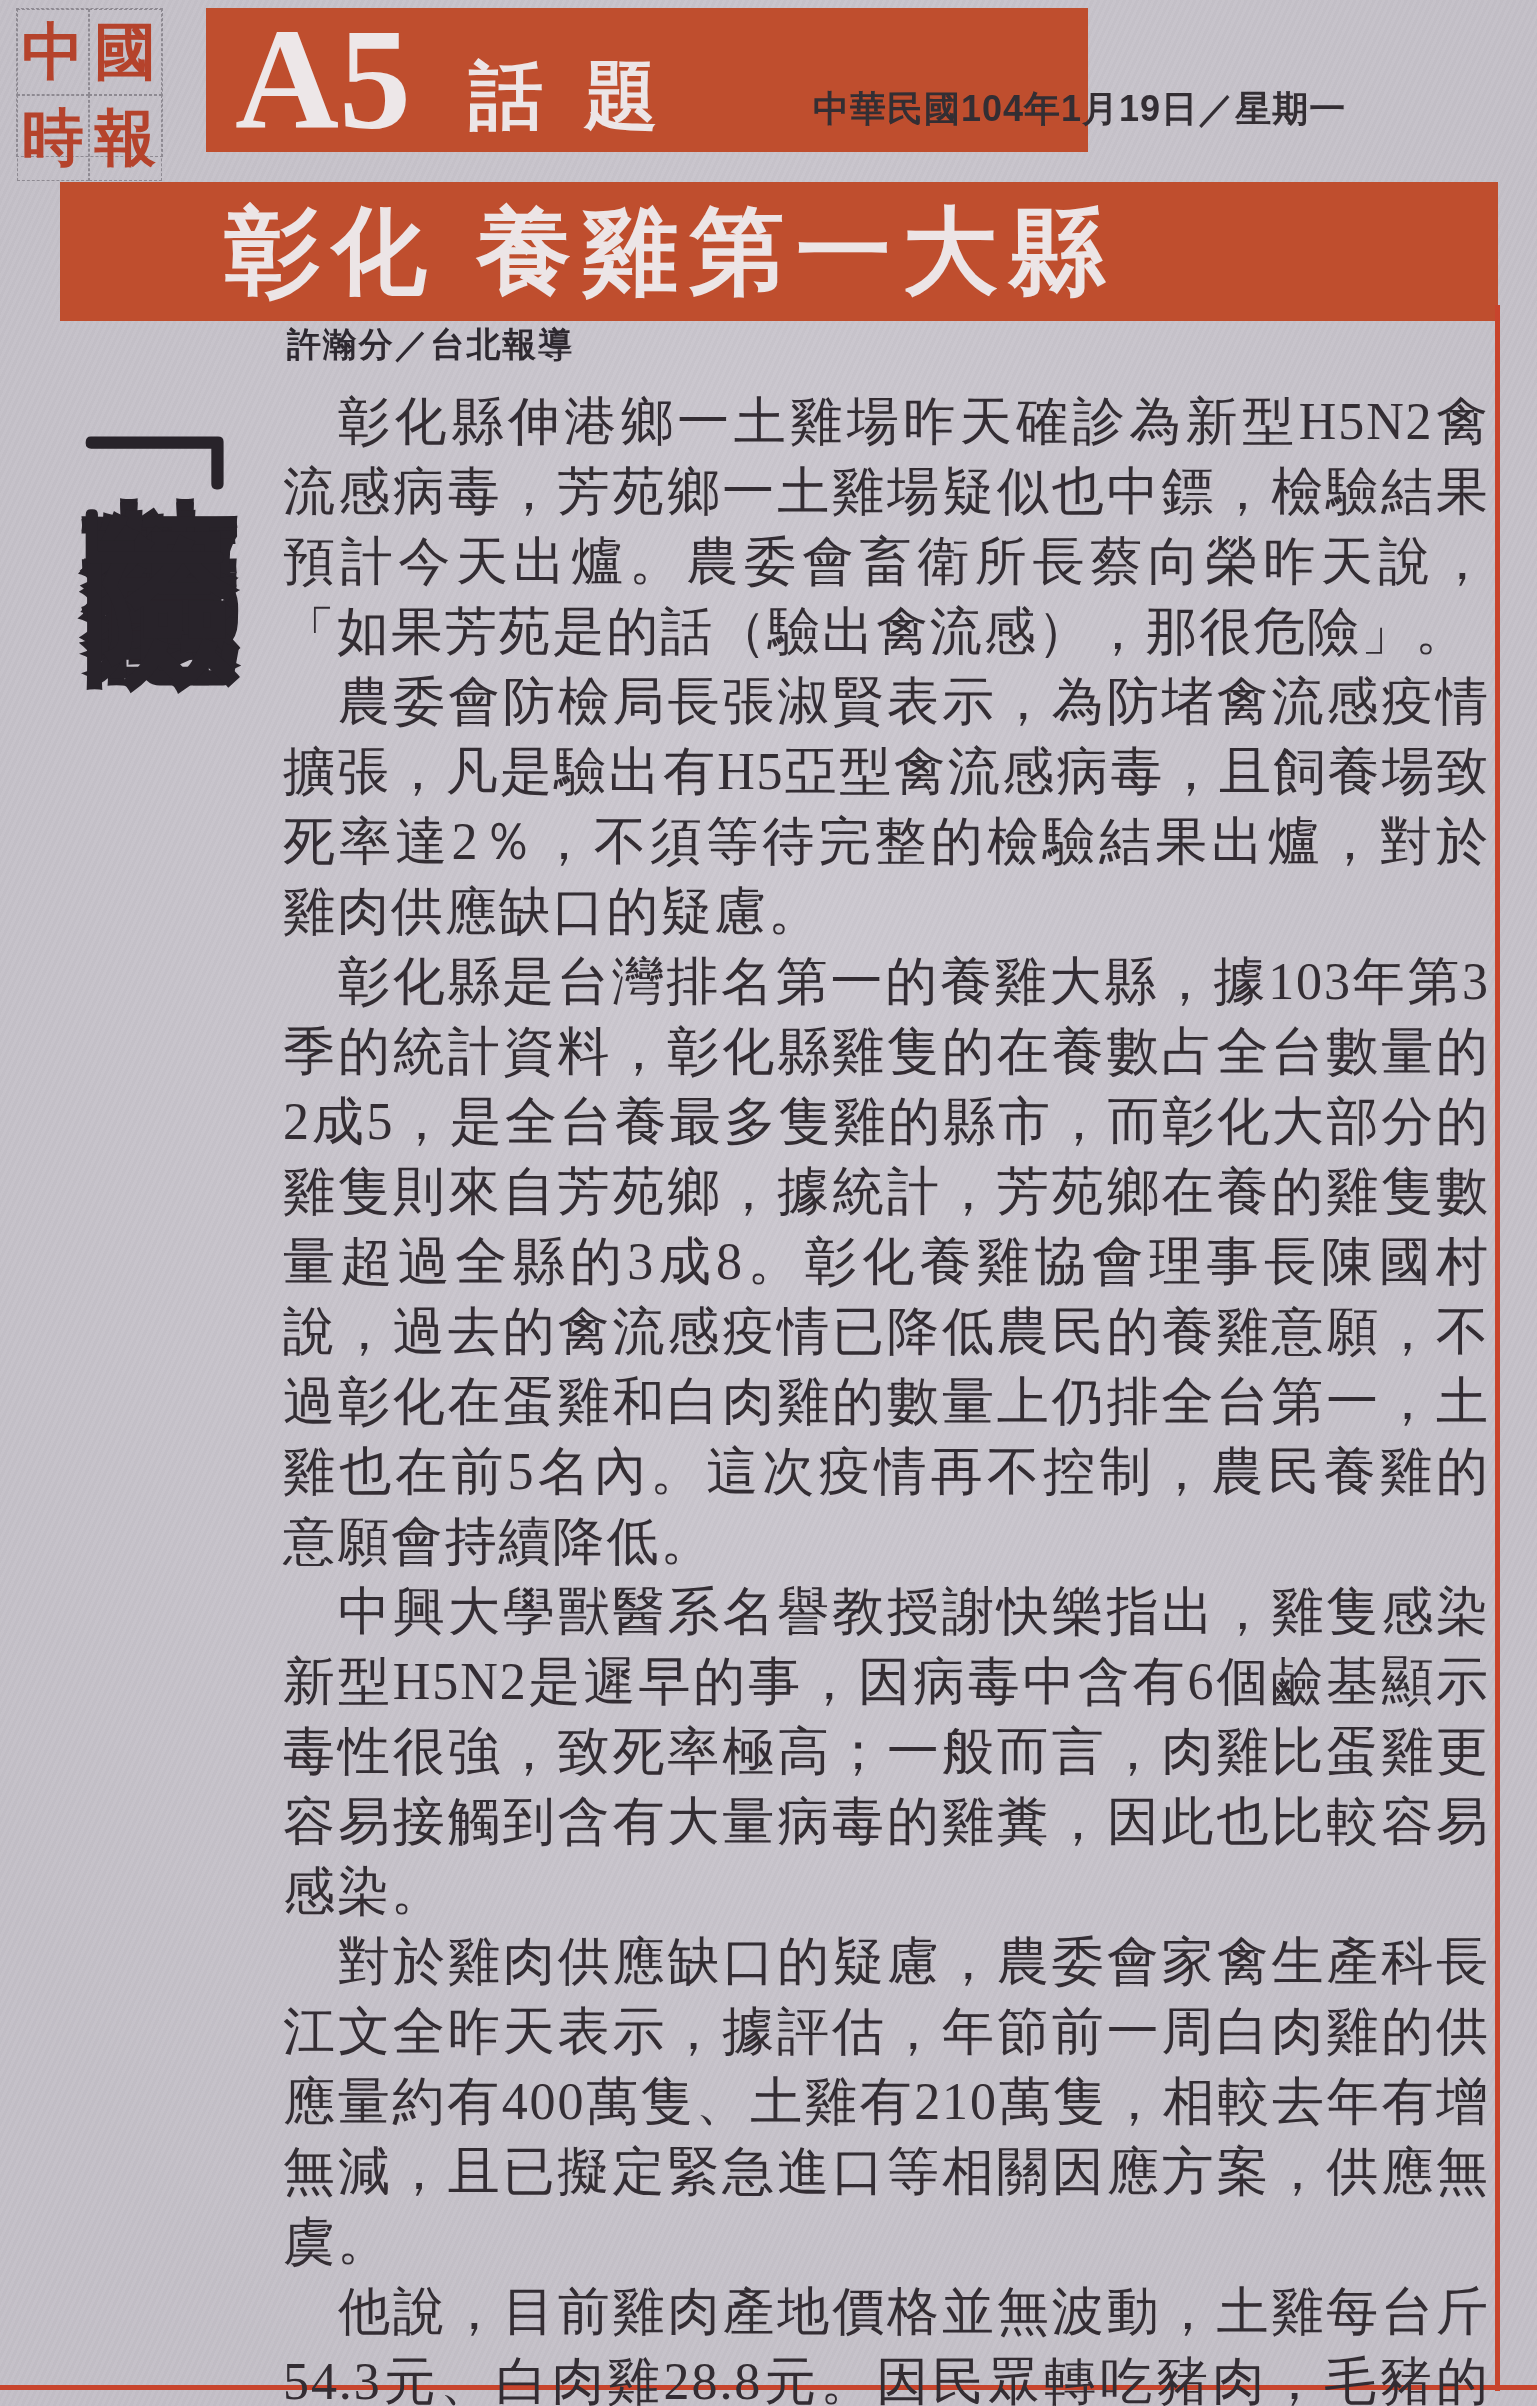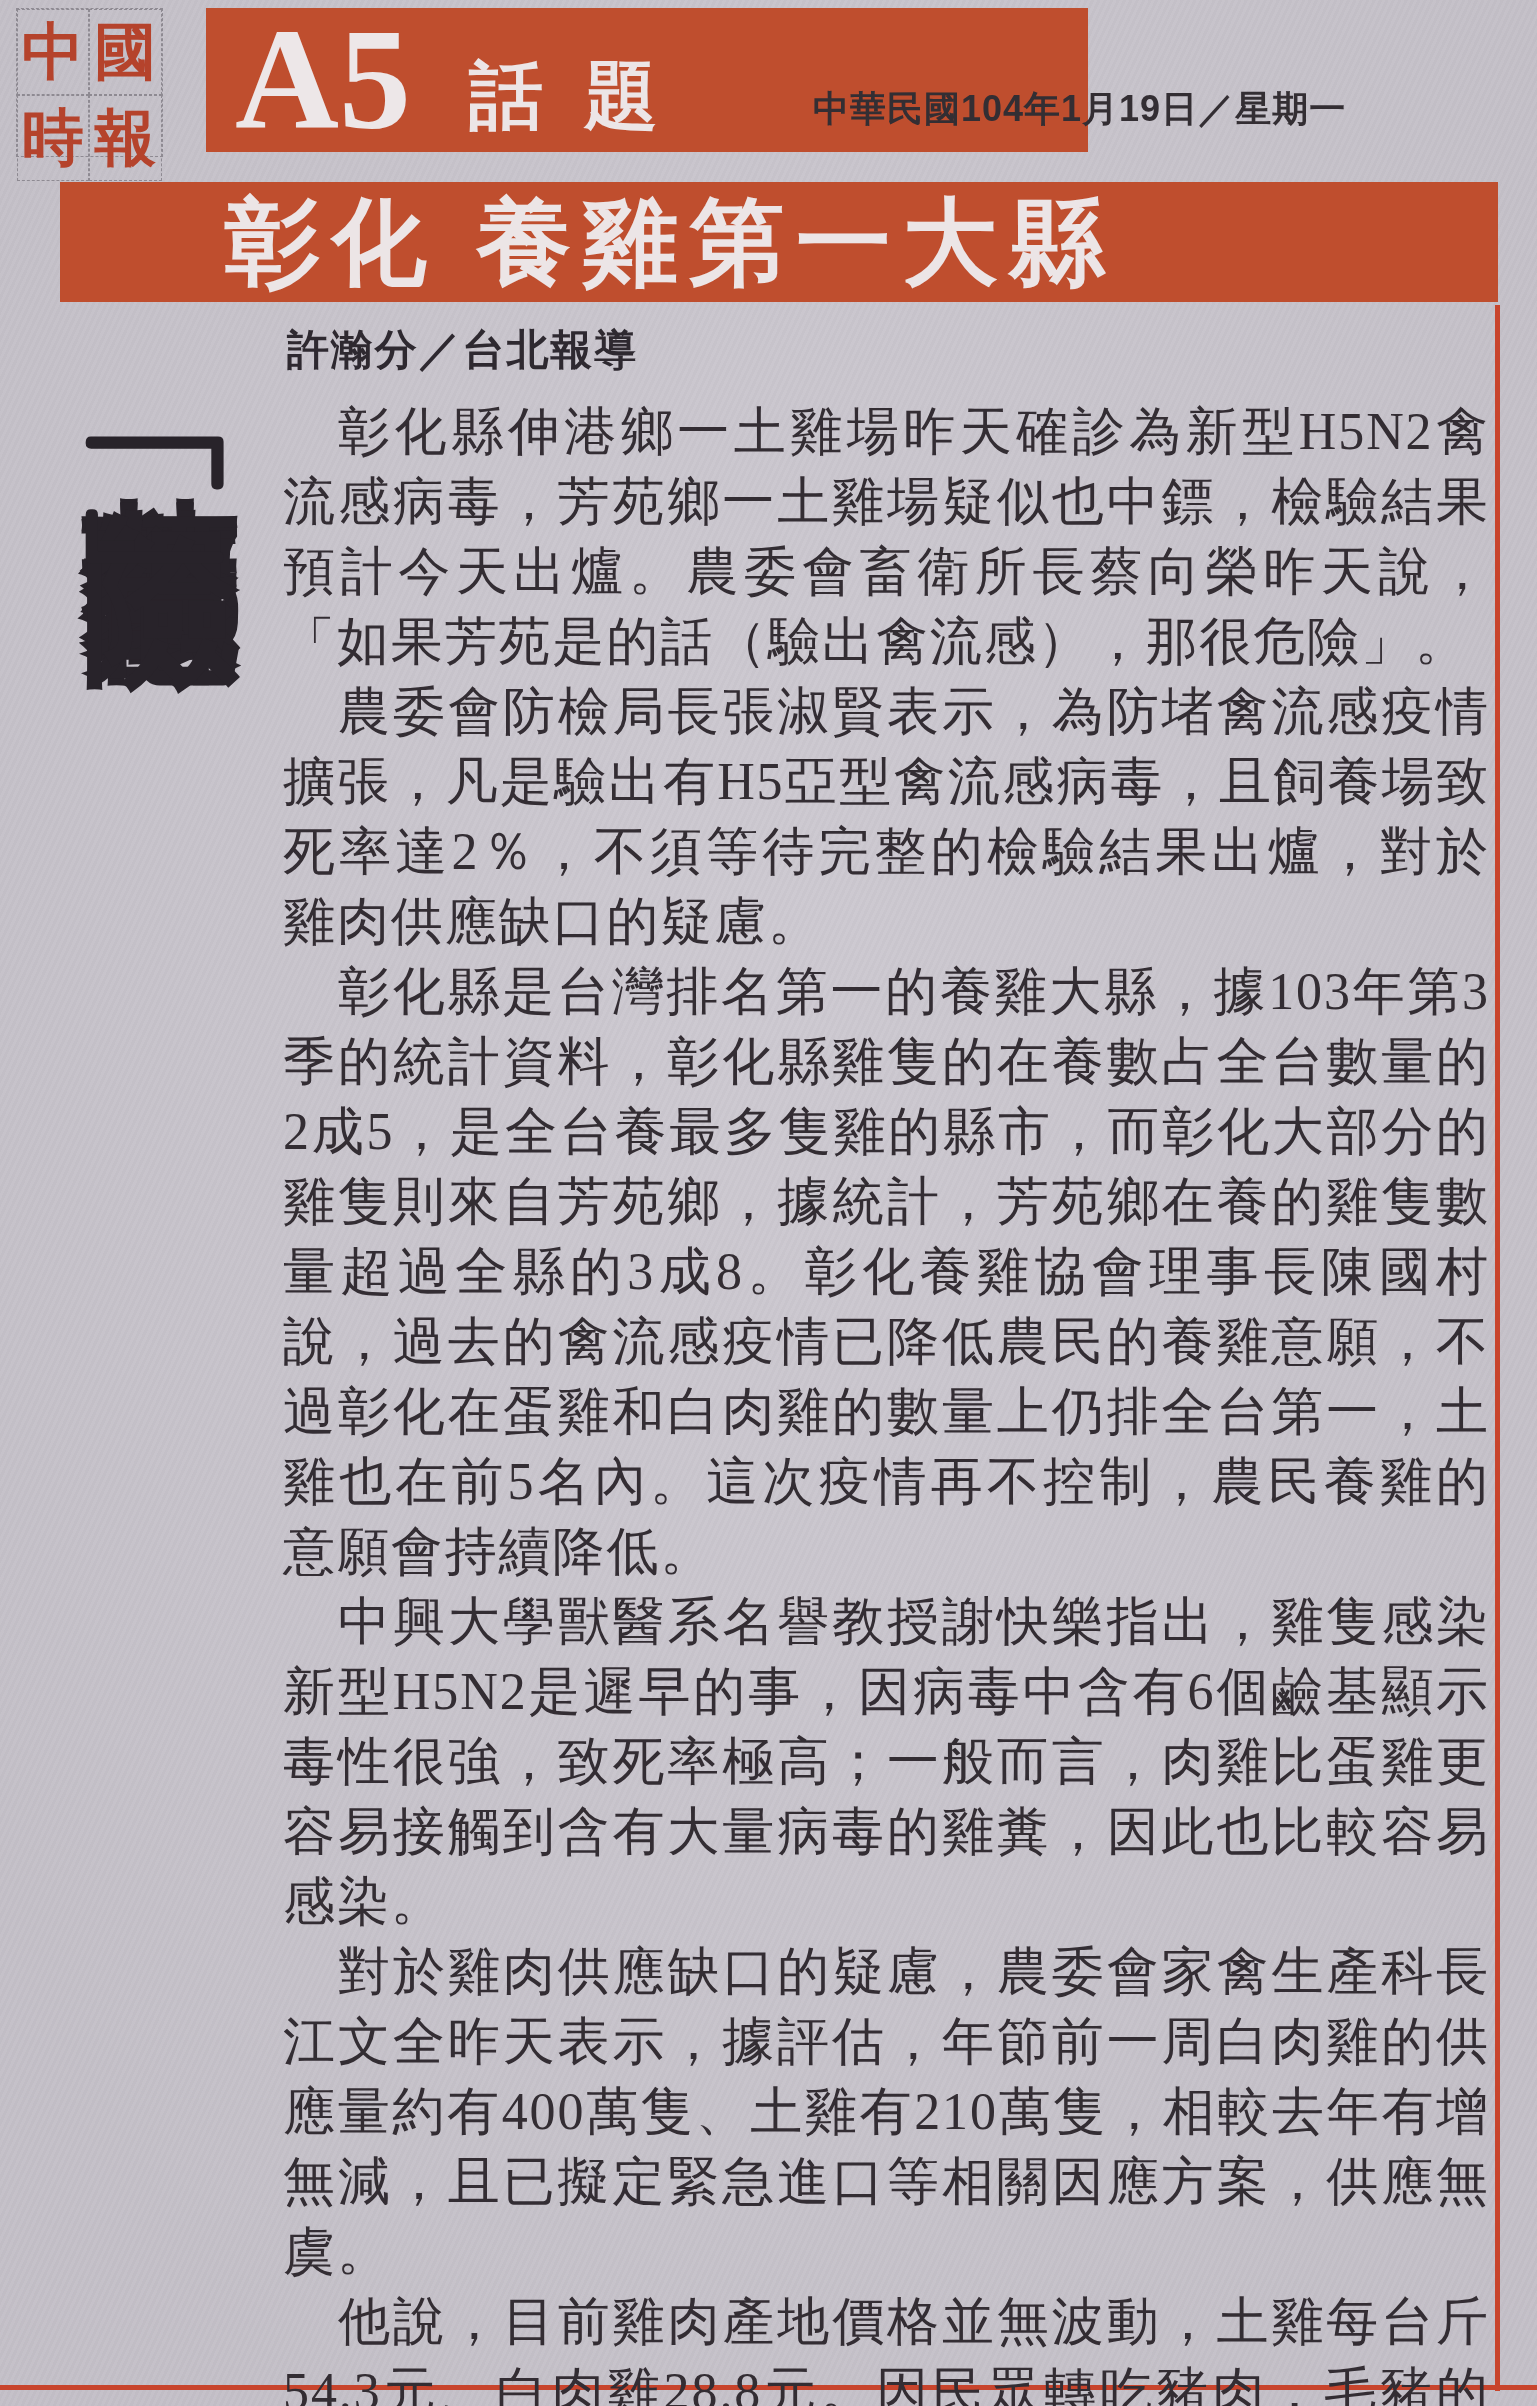--- a/index.html
+++ b/index.html
@@ -46,21 +46,21 @@
 
   .date-line{
     position:absolute;left:813px;top:85px;
     font-size:36px;font-weight:bold;color:#332e33;letter-spacing:1px;
     font-family:"Liberation Sans","DejaVu Sans",sans-serif;
     white-space:nowrap;
   }
 
   
   .banner{
-    position:absolute;left:60px;top:182px;width:1438px;height:120px;
+    position:absolute;left:60px;top:182px;width:1438px;height:139px;
     background:#bf4e2e;display:flex;align-items:center;
   }
   .banner-headline{
     color:#ece5e6;font-weight:bold;font-size:95px;line-height:1;
     letter-spacing:11.6px;margin-left:165px;
     font-family:"Liberation Sans","DejaVu Sans",sans-serif;
     white-space:nowrap;
   }
 
   
@@ -71,21 +71,21 @@
     font-weight:bold;color:#28232a;
     font-family:"Liberation Sans","DejaVu Sans",sans-serif;
   }
 
   
   .body-col{
     position:absolute;left:283px;top:322px;width:1207px;
     color:#332d33;
   }
   .byline{
-    font-size:42px;font-weight:bold;letter-spacing:1.9px;
+    font-size:34px;font-weight:bold;letter-spacing:1.9px;
     margin:0 0 19.4px 3.9px;
     font-family:Liberation Sans, sans-serif;
     color:#2e2930;
   }
   .body-col p{
     margin:0;
     font-size:52px;line-height:70px;letter-spacing:1.9px;
     text-align:justify;text-indent:1.06em;
     font-family:"Liberation Serif","DejaVu Serif",serif;
   }

